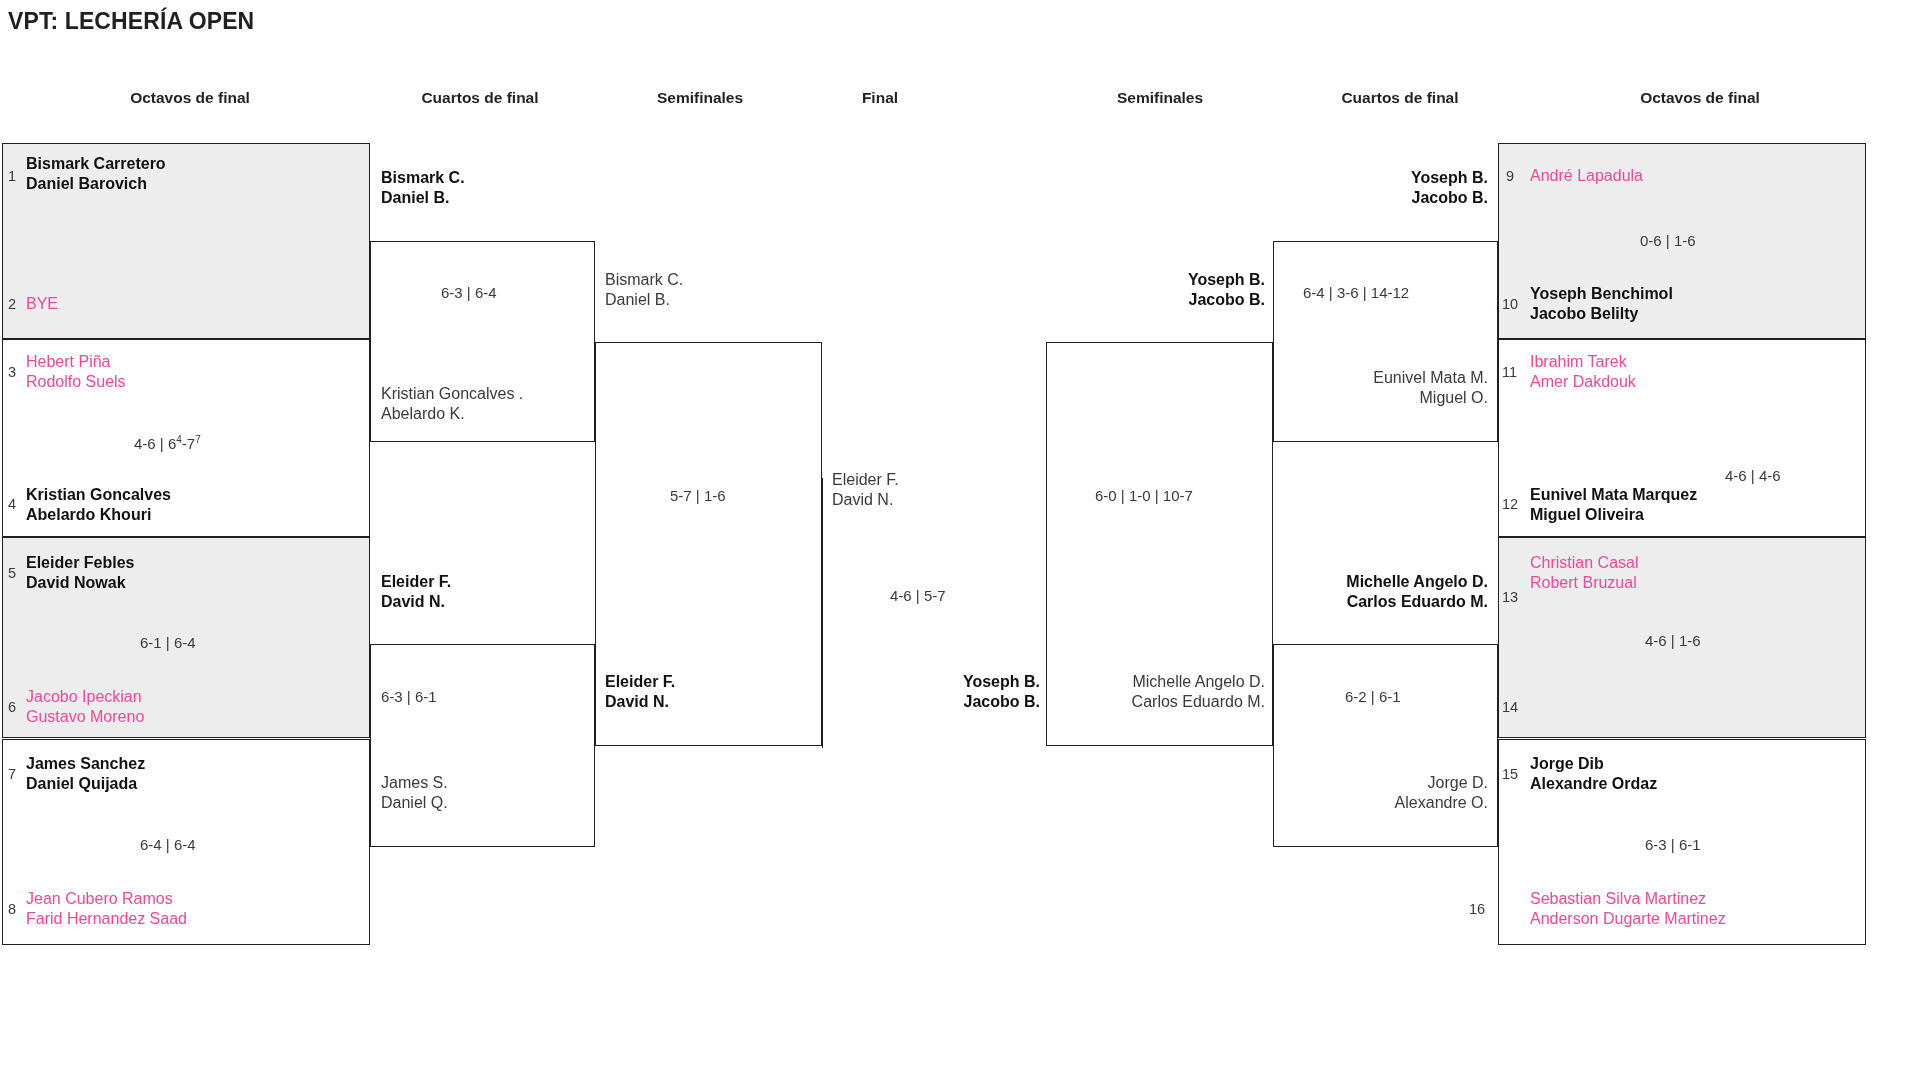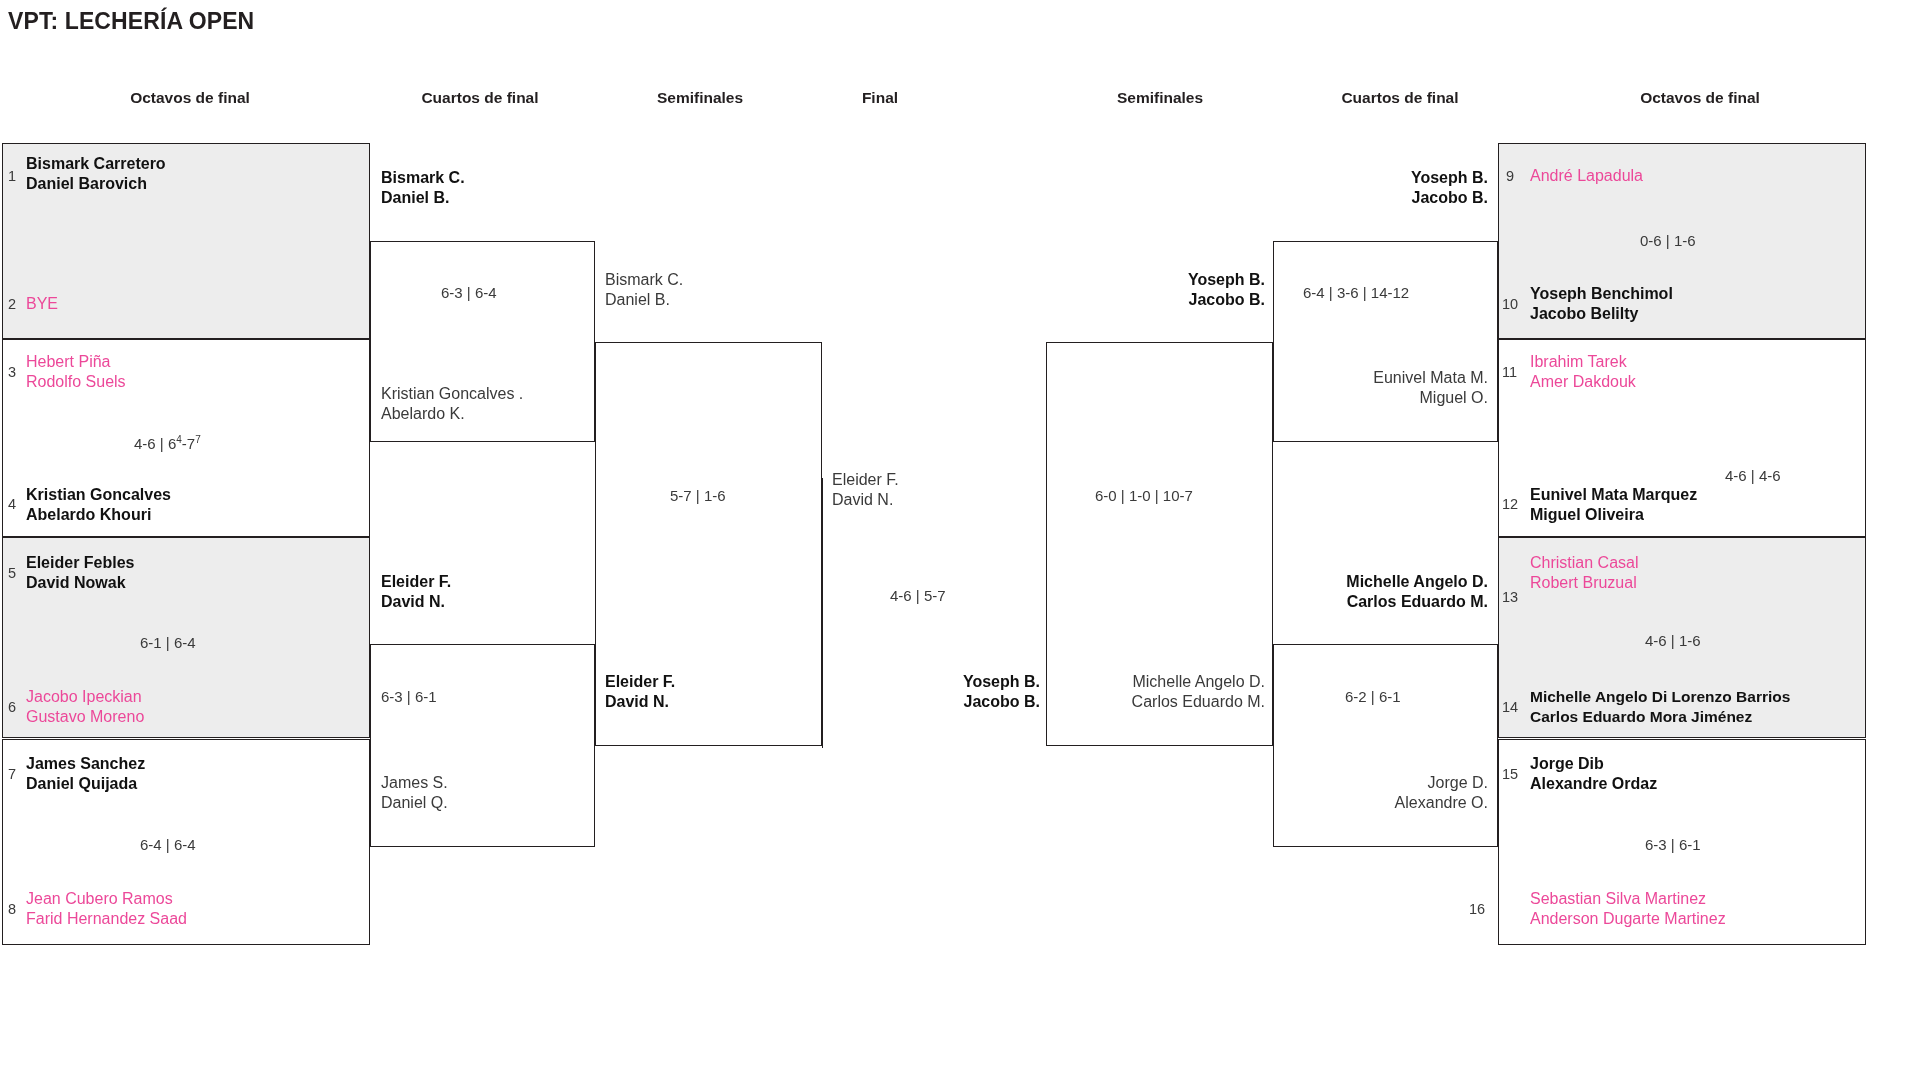--- a/index.html
+++ b/index.html
@@ -223,24 +223,20 @@
   </div>
 
   <div class="seedcell shaded" style="left:1498px;top:537px;width:368px;height:201px;"></div>
   <div class="num" style="left:1502px;top:589px;">13</div>
   <div class="pair lose" style="left:1530px;top:553px;">
     <div>Christian Casal</div>
     <div>Robert Bruzual</div>
   </div>
   <div class="score" style="left:1645px;top:632px;">4-6 | 1-6</div>
   <div class="num" style="left:1502px;top:699px;">14</div>
-  <div class="pair win" style="left:1530px;top:687px;font-size:15.5px;">
-    <div>Michelle Angelo Di Lorenzo Barrios</div>
-    <div>Carlos Eduardo Mora Jiménez</div>
-  </div>
 
   <div class="seedcell plain" style="left:1498px;top:739px;width:368px;height:206px;"></div>
   <div class="num" style="left:1502px;top:766px;">15</div>
   <div class="pair win" style="left:1530px;top:754px;">
     <div>Jorge Dib</div>
     <div>Alexandre Ordaz</div>
   </div>
   <div class="score" style="left:1645px;top:836px;">6-3 | 6-1</div>
   <div class="num" style="left:1469px;top:901px;">16</div>
   <div class="pair lose" style="left:1530px;top:889px;">

